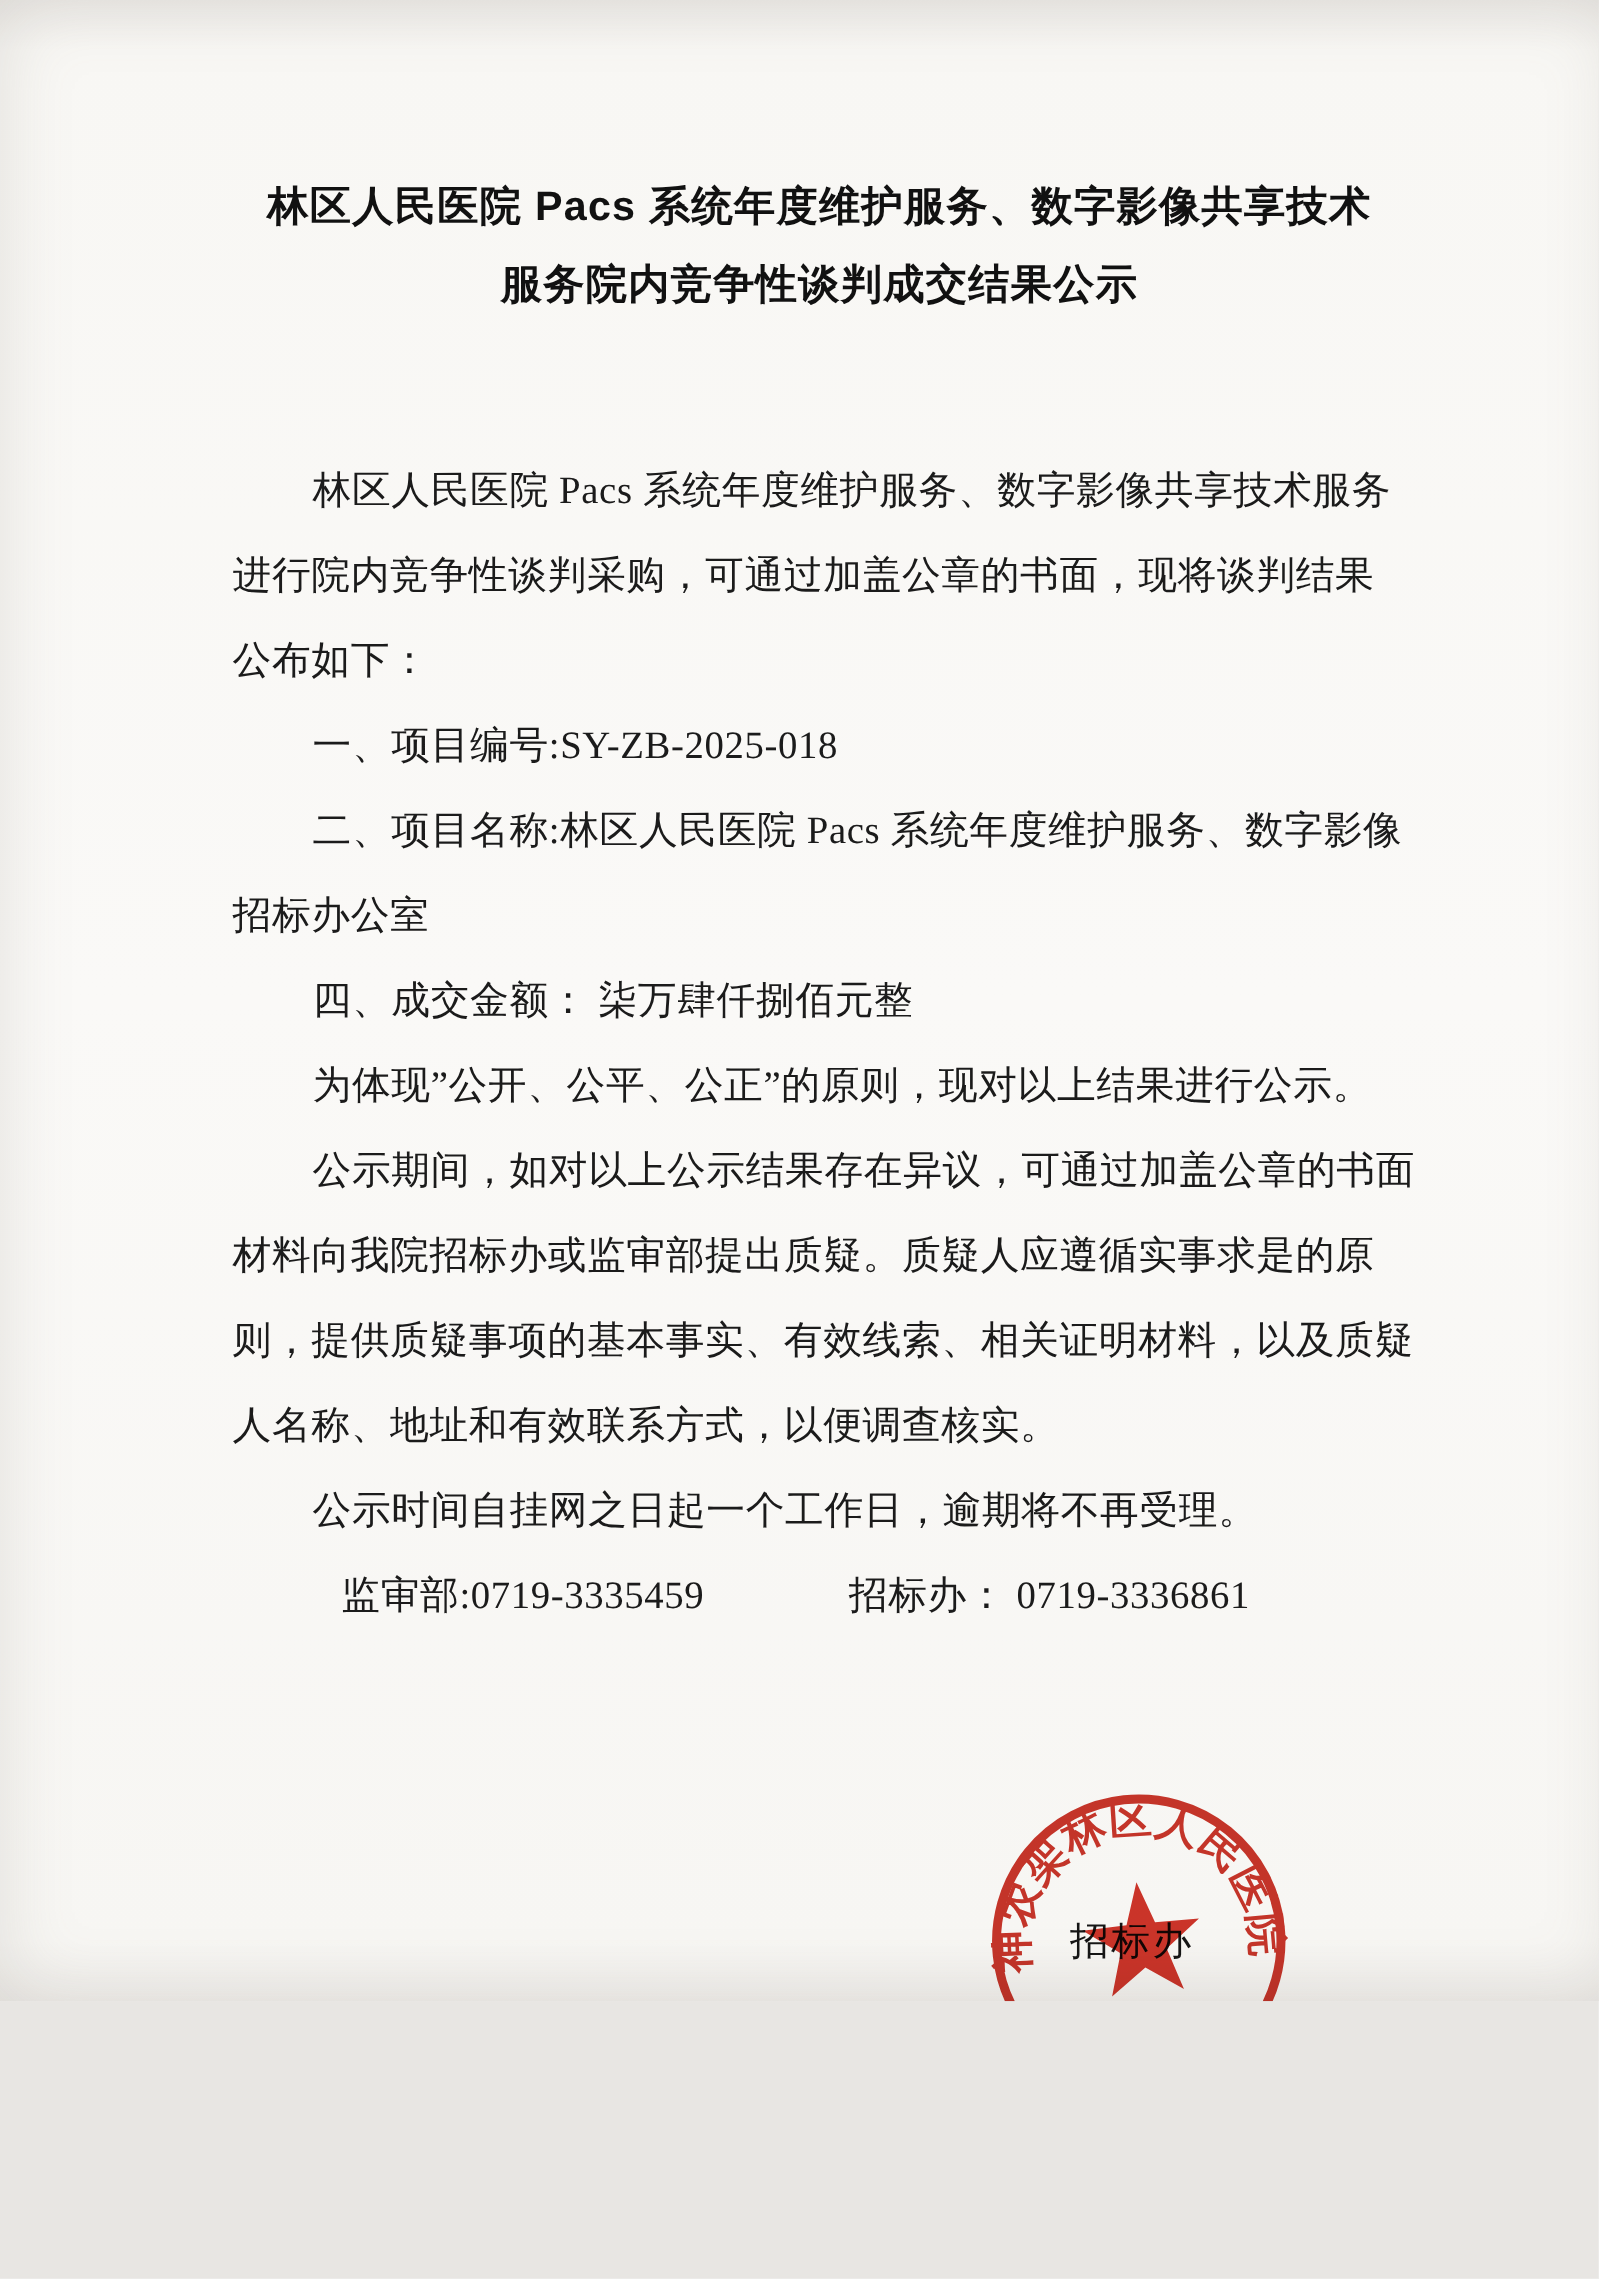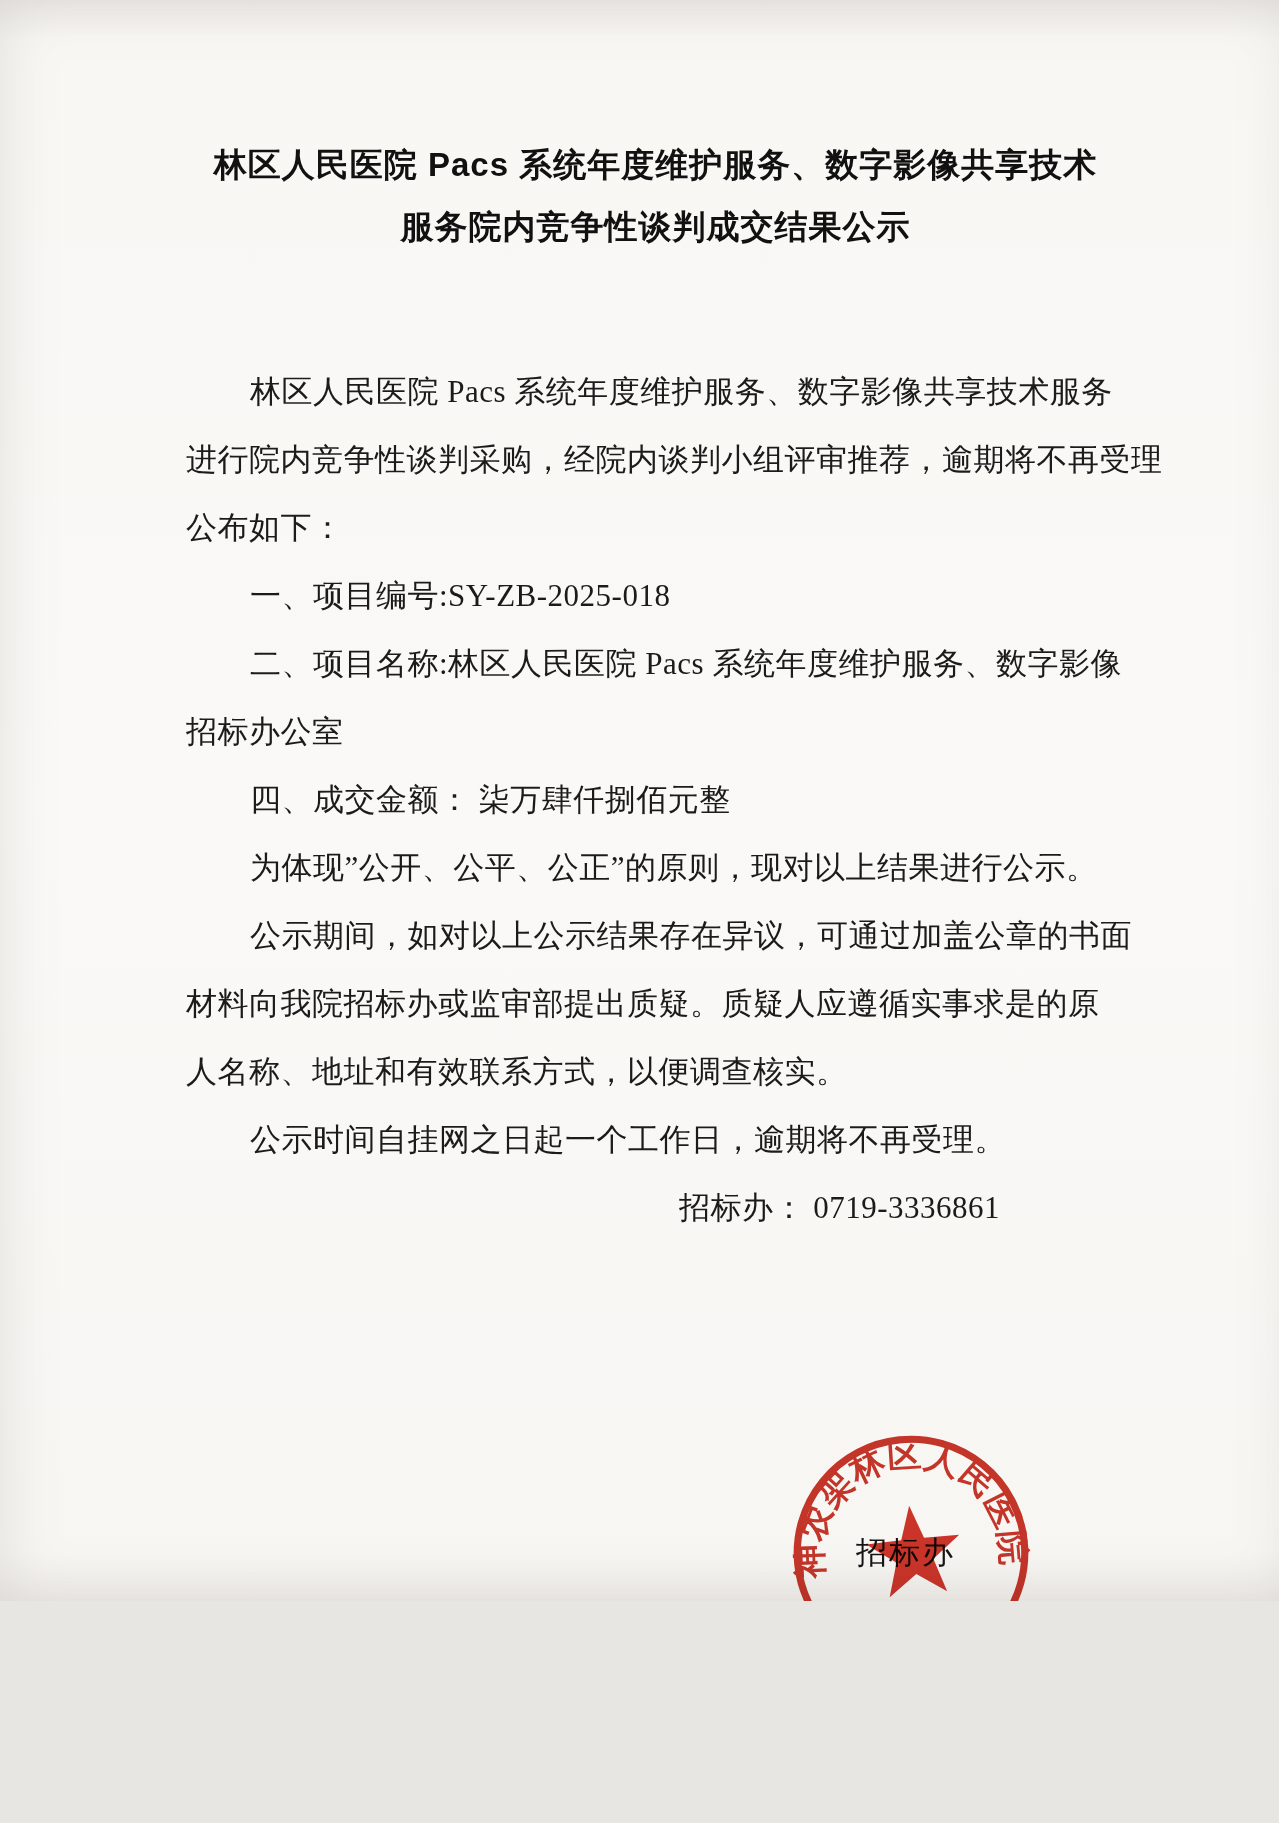--- a/index.html
+++ b/index.html
@@ -62,33 +62,35 @@
 
 <div class="page">
 
   <h1 class="title">
     <div>林区人民医院 Pacs 系统年度维护服务、数字影像共享技术</div>
     <div>服务院内竞争性谈判成交结果公示</div>
   </h1>
 
   <div class="body">
     <div class="line indent">林区人民医院 Pacs 系统年度维护服务、数字影像共享技术服务</div>
-    <div class="line">进行院内竞争性谈判采购，经院内谈判小组评审推荐，逾期将不再受理</div>
+    <div class="line">进行院内竞争性谈判采购，可通过加盖公章的书面，现将谈判结果</div>
     <div class="line">公布如下：</div>
     <div class="line indent">一、项目编号:SY-ZB-2025-018</div>
     <div class="line indent">二、项目名称:林区人民医院 Pacs 系统年度维护服务、数字影像</div>
     <div class="line">招标办公室</div>
     <div class="line indent">四、成交金额： 柒万肆仟捌佰元整</div>
     <div class="line indent">为体现”公开、公平、公正”的原则，现对以上结果进行公示。</div>
     <div class="line indent">公示期间，如对以上公示结果存在异议，可通过加盖公章的书面</div>
     <div class="line">材料向我院招标办或监审部提出质疑。质疑人应遵循实事求是的原</div>
+    <div class="line">则，提供质疑事项的基本事实、有效线索、相关证明材料，以及质疑</div>
     <div class="line">人名称、地址和有效联系方式，以便调查核实。</div>
     <div class="line indent">公示时间自挂网之日起一个工作日，逾期将不再受理。</div>
 
     <div class="contact-row">
+      <span class="c1">监审部:0719-3335459</span>
       <span class="c2">招标办： 0719-3336861</span>
     </div>
   </div>
 
   <div class="signature">招标办</div>
   <div class="date">2025 年 10 月 30 日</div>
 
   <svg class="stamp" viewBox="0 0 240 240" aria-hidden="true">
     <circle cx="120" cy="120" r="111" fill="none" stroke="#c62519" stroke-width="7"></circle>
     <defs>

